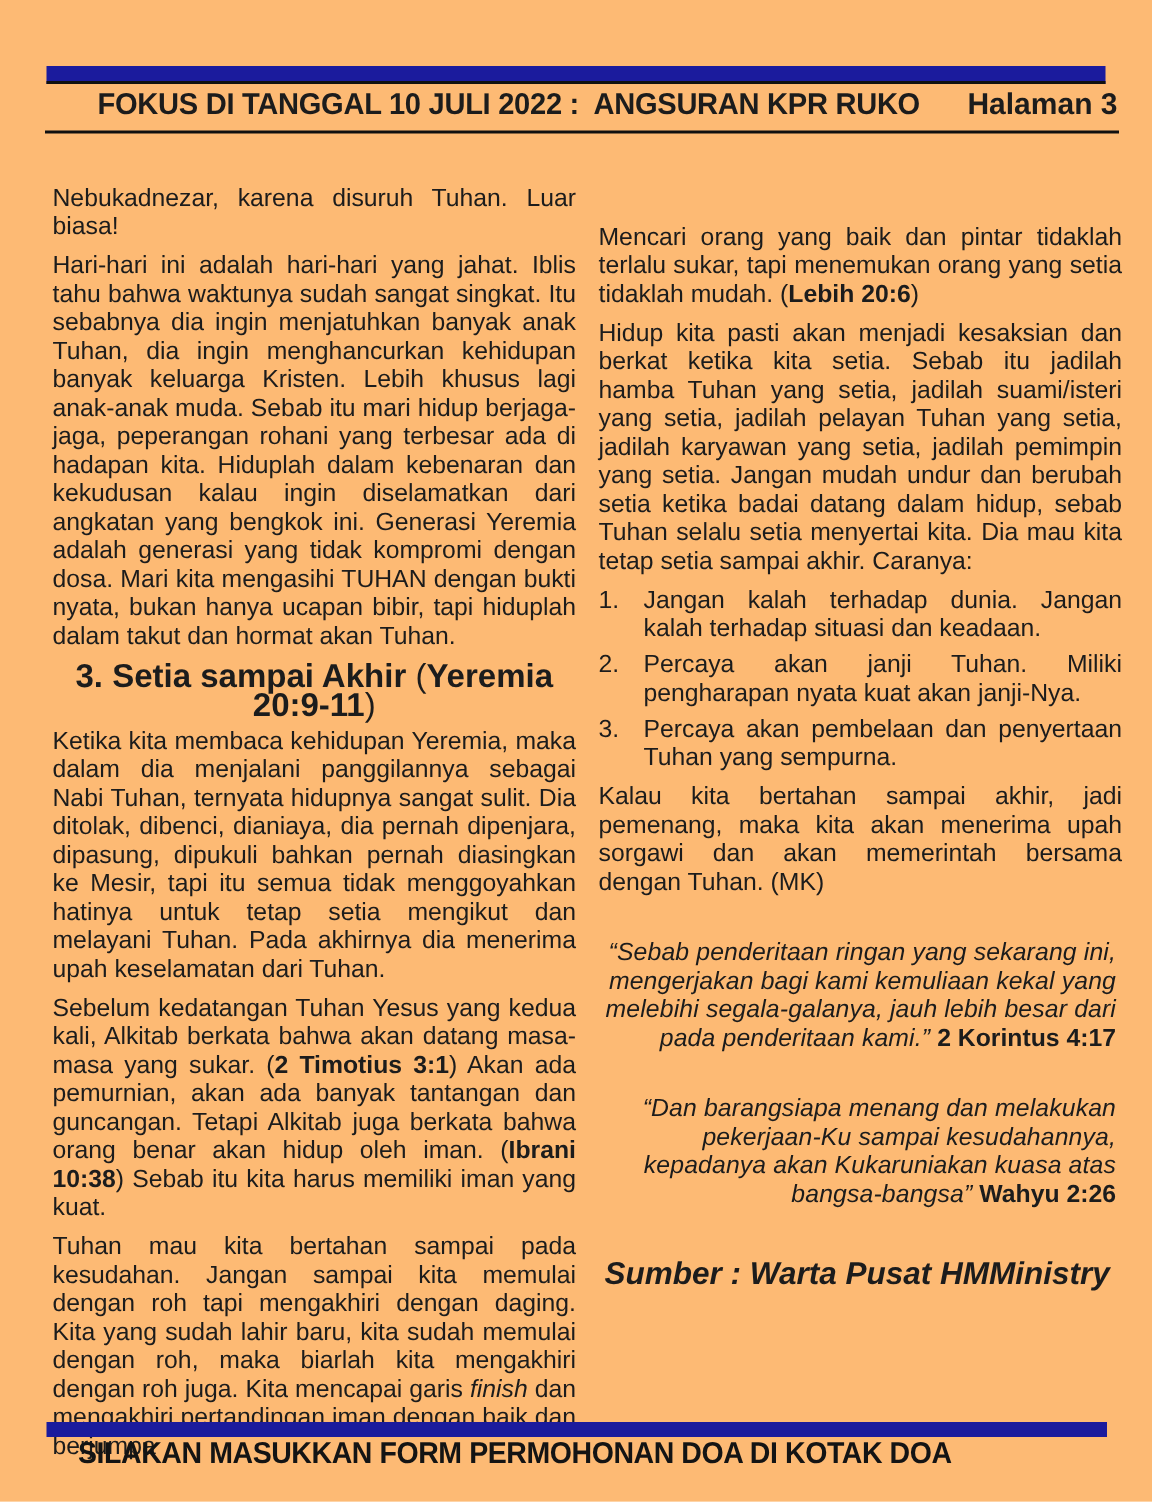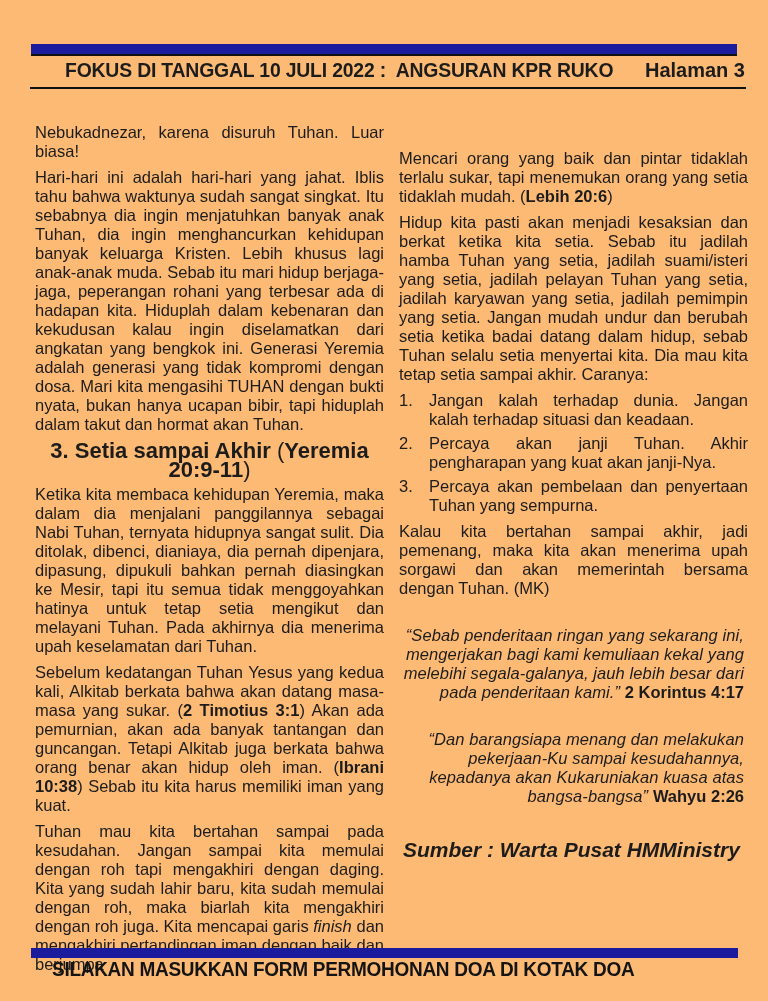--- a/index.html
+++ b/index.html
@@ -88,21 +88,21 @@
     <div class="col" id="right-col">
         <p class="p spaced"><span>Mencari orang yang baik dan pintar tidaklah terlalu sukar, tapi menemukan orang yang setia tidaklah mudah. (</span><span class="b">Lebih 20:6</span><span>)</span></p>
         <p class="p"><span>Hidup kita pasti akan menjadi kesaksian dan berkat ketika kita setia. Sebab itu jadilah hamba Tuhan yang setia, jadilah suami/isteri yang setia, jadilah pelayan Tuhan yang setia, jadilah karyawan yang setia, jadilah pemimpin yang setia. Jangan mudah undur dan berubah setia ketika badai datang dalam hidup, sebab Tuhan selalu setia menyertai kita. Dia mau kita tetap setia sampai akhir. Caranya:</span></p>
         <div class="list">
           <div class="list-item">
             <span class="num">1.</span>
             <span class="li-body"><span>Jangan kalah terhadap dunia. Jangan kalah terhadap situasi dan keadaan.</span></span>
           </div>
           <div class="list-item">
             <span class="num">2.</span>
-            <span class="li-body"><span>Percaya akan janji Tuhan. Akhir pengharapan yang kuat akan janji-Nya.</span></span>
+            <span class="li-body"><span>Percaya akan janji Tuhan. Miliki pengharapan nyata kuat akan janji-Nya.</span></span>
           </div>
           <div class="list-item">
             <span class="num">3.</span>
             <span class="li-body"><span>Percaya akan pembelaan dan penyertaan Tuhan yang sempurna.</span></span>
           </div>
         </div>
         <p class="p"><span>Kalau kita bertahan sampai akhir, jadi pemenang, maka kita akan menerima upah sorgawi dan akan memerintah bersama dengan Tuhan. (MK)</span></p>
         <p class="quote"><span class="i">“Sebab penderitaan ringan yang sekarang ini,  mengerjakan bagi kami kemuliaan kekal yang melebihi segala-galanya,  jauh lebih besar dari pada penderitaan kami.” </span><span class="b">2 Korintus 4:17</span></p>
         <p class="quote"><span class="i">“Dan barangsiapa menang dan melakukan pekerjaan-Ku sampai kesudahannya, kepadanya akan Kukaruniakan kuasa atas bangsa-bangsa” </span><span class="b">Wahyu 2:26</span></p>
         <p class="source"><span>Sumber : Warta Pusat HMMinistry</span></p>

